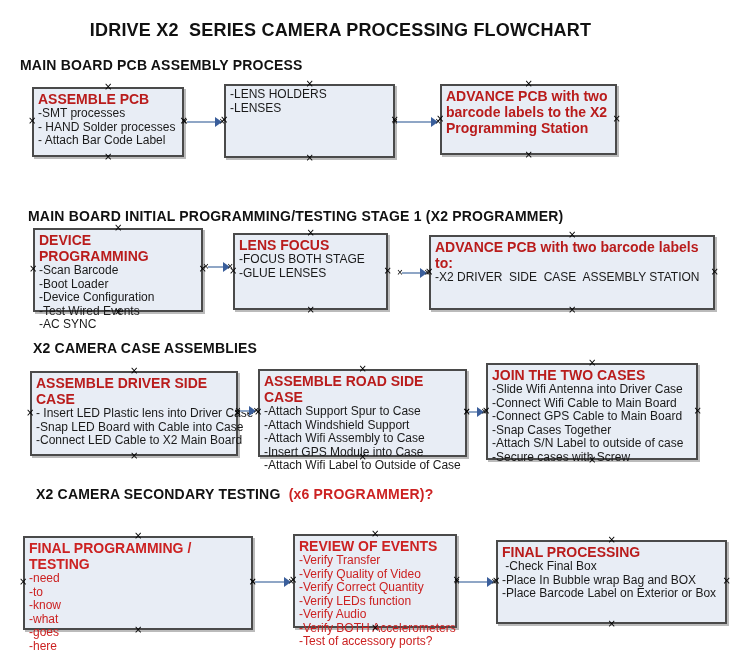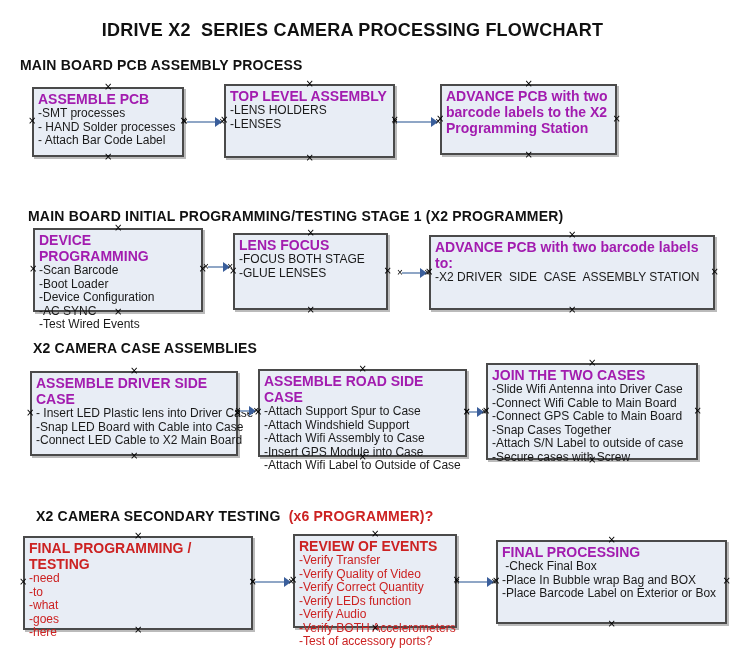--- a/index.html
+++ b/index.html
@@ -2,40 +2,40 @@
 <html style="--box-fill: #e8edf5; --box-border: #4a4a4a; --red: #cc2222; --arrow-line: #8fa6c6; --arrow-head: #3a5e9b;"><head>
 <meta charset="utf-8">
 <style>
   html,body{margin:0;padding:0;}
   body{
     width:747px;height:662px;position:relative;background:#ffffff;
     font-family:"Liberation Sans",sans-serif;color:#1a1a1a;overflow:hidden;
   }
   .canvas{position:absolute;inset:0;}
   .title{
-    position:absolute;top:20px;left:12px;width:681px;text-align:center;
+    position:absolute;top:20px;left:0;width:681px;text-align:center;
     font-size:18px;font-weight:bold;letter-spacing:.2px;white-space:pre;color:#111;
   }
   .sec-heading{
     position:absolute;font-size:14px;font-weight:bold;letter-spacing:.2px;
     white-space:pre;color:#111;
   }
   .h1{left:20px;top:57px}
   .h2{left:28px;top:208px}
   .h3{left:33px;top:340px}
-  .h4{left:36px;top:508px}
+  .h4{left:36px;top:486px}
   .red-part{color:var(--red,#cc2222);}
   .box{
     position:absolute;box-sizing:border-box;
     background:var(--box-fill,#e8edf5);
     border:2px solid var(--box-border,#4a4a4a);
     box-shadow:2px 2px 0 rgba(120,120,120,.5);
     padding:2px 4px 0 4px;overflow:visible;
   }
-  .box-title{font-size:14px;font-weight:bold;line-height:16px;color:#a21caf;}
+  .box-title{font-size:14px;font-weight:bold;line-height:16px;color:#b91c1c;}
   .box-item{font-size:12px;line-height:13.5px;white-space:pre;color:#1a1a1a;}
   .box.red .box-title,.box.red .box-item{color:var(--red,#cc2222);}
   .b0{left:32px;top:87px;width:152px;height:70px}
   .b1{left:224px;top:84px;width:171px;height:74px}
   .b2{left:440px;top:84px;width:177px;height:71px}
   .b3{left:33px;top:228px;width:170px;height:84px}
   .b4{left:233px;top:233px;width:155px;height:77px}
   .b5{left:429px;top:235px;width:286px;height:75px}
   .b6{left:30px;top:371px;width:208px;height:85px}
   .b7{left:258px;top:369px;width:209px;height:88px}
@@ -86,43 +86,42 @@
     <div class="box-title">ASSEMBLE PCB</div>
     <div class="box-item">-SMT processes</div>
     <div class="box-item">- HAND Solder processes</div>
     <div class="box-item">- Attach Bar Code Label</div>
   <span class="handle h-top">×</span>
       <span class="handle h-bottom">×</span>
       <span class="handle h-left">×</span>
       <span class="handle h-right">×</span>
     </div>
   <div class="box b1">
-    <div class="box-title">TOP LEVEL ASSEMBLY</div>
     <div class="box-item">-LENS HOLDERS</div>
     <div class="box-item">-LENSES</div>
   <span class="handle h-top">×</span>
       <span class="handle h-bottom">×</span>
       <span class="handle h-left">×</span>
       <span class="handle h-right">×</span>
     </div>
   <div class="box b2">
     <div class="box-title">ADVANCE PCB with two barcode labels to the X2 Programming Station</div>
   <span class="handle h-top">×</span>
       <span class="handle h-bottom">×</span>
       <span class="handle h-left">×</span>
       <span class="handle h-right">×</span>
     </div>
 
   <div class="box b3">
     <div class="box-title">DEVICE PROGRAMMING</div>
     <div class="box-item">-Scan Barcode</div>
     <div class="box-item">-Boot Loader</div>
     <div class="box-item">-Device Configuration</div>
+    <div class="box-item">-Test Wired Events</div>
     <div class="box-item">-AC SYNC</div>
-    <div class="box-item">-Test Wired Events</div>
   <span class="handle h-top">×</span>
       <span class="handle h-bottom">×</span>
       <span class="handle h-left">×</span>
       <span class="handle h-right">×</span>
     </div>
   <div class="box b4">
     <div class="box-title">LENS FOCUS</div>
     <div class="box-item">-FOCUS BOTH STAGE</div>
     <div class="box-item">-GLUE LENSES</div>
   <span class="handle h-top">×</span>
@@ -172,20 +171,21 @@
   <span class="handle h-top">×</span>
       <span class="handle h-bottom">×</span>
       <span class="handle h-left">×</span>
       <span class="handle h-right">×</span>
     </div>
 
   <div class="box b9 red">
     <div class="box-title">FINAL PROGRAMMING / TESTING</div>
     <div class="box-item">-need</div>
     <div class="box-item">-to</div>
+    <div class="box-item">-know</div>
     <div class="box-item">-what</div>
     <div class="box-item">-goes</div>
     <div class="box-item">-here</div>
   <span class="handle h-top">×</span>
       <span class="handle h-bottom">×</span>
       <span class="handle h-left">×</span>
       <span class="handle h-right">×</span>
     </div>
   <div class="box b10 red">
     <div class="box-title">REVIEW OF EVENTS</div>

